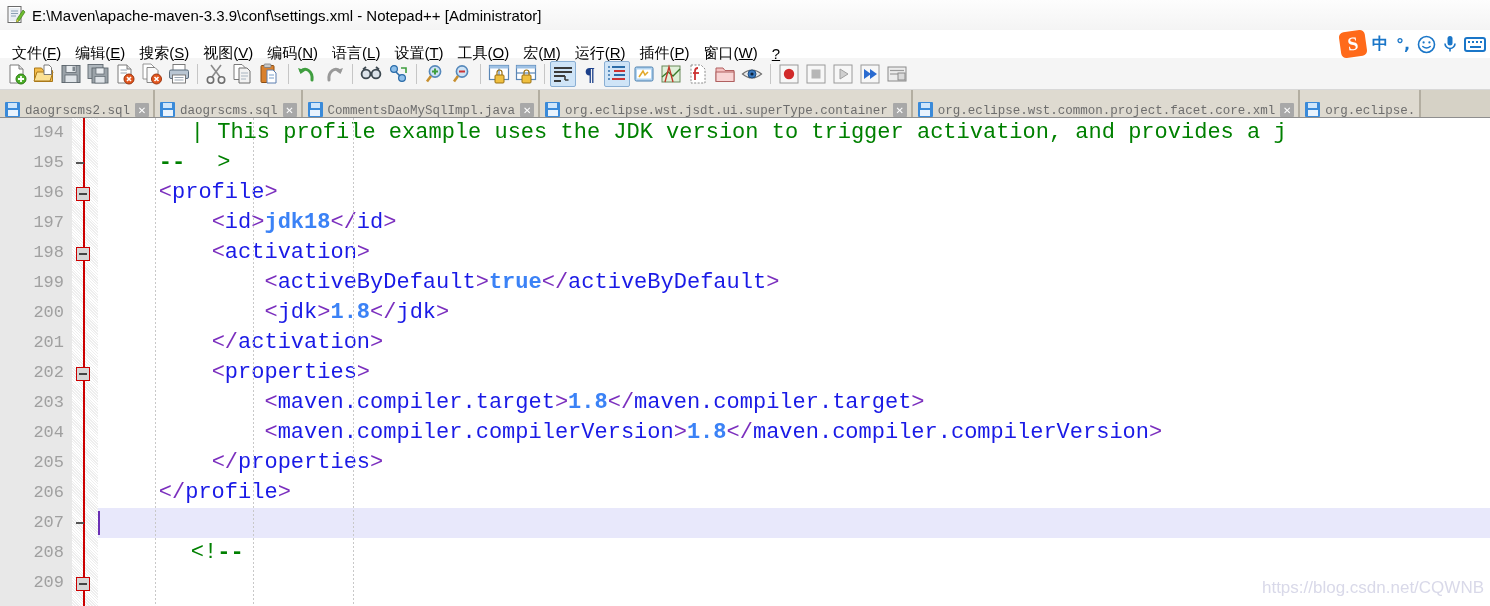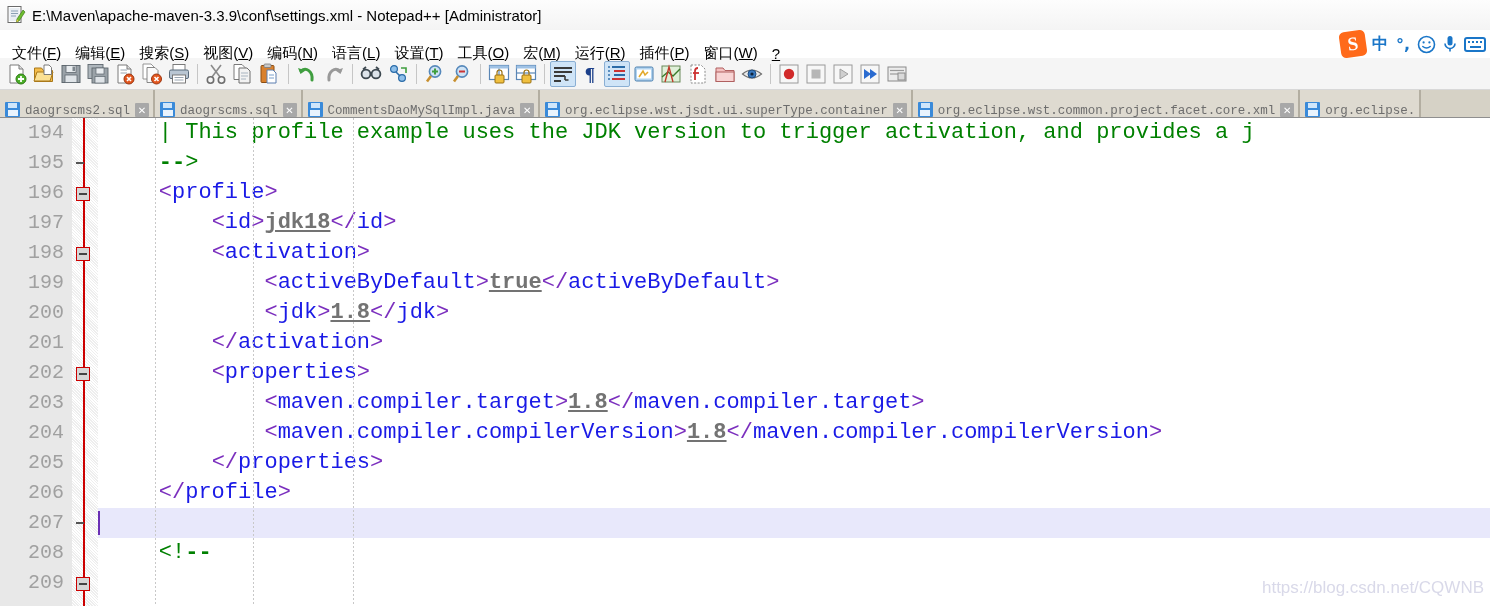--- a/index.html
+++ b/index.html
@@ -208,21 +208,21 @@
     width: 72px;
     background: #e8e8e8;
     flex: 0 0 72px;
     padding-top: 0px;
     text-align: right;
   }
   .gnum {
     height: 30px;
     line-height: 30px;
     font-family: "Liberation Mono", monospace;
-    font-size: 20px;
+    font-size: 17px;
     color: #a0a0a0;
     padding-right: 8px;
   }
   .foldmargin {
     width: 26px;
     flex: 0 0 26px;
     background: #ffffff;
     position: relative;
     background-image: repeating-linear-gradient(45deg, #eeeeee 0 1px, #ffffff 1px 2px);
   }
@@ -277,25 +277,25 @@
   .cline.current {
     background: #e8e8fb;
   }
   .cline.current::before {
     content: "";
     position: absolute;
     left: 0px; top: 3px;
     width: 2px; height: 24px;
     background: #6a2fb5;
   }
-  .cmt { color: #008000; }
+  .cmt { color: #008000; margin-left: 32px; }
   .cmt-b { color: #008000; font-weight: bold; }
   .brk { color: #7b2fbe; }
   .tg  { color: #1a1ae6; }
-  .val { color: #737373; font-weight: bold; text-decoration: underline; }
+  .val { color: #3b82f6; font-weight: bold; }
 
   
   .guide {
     position: absolute;
     top: 0; bottom: 0;
     width: 1px;
     background-image: repeating-linear-gradient(to bottom, #c8c8c8 0 2px, transparent 2px 4px);
     z-index: 1;
     pointer-events: none;
   }

